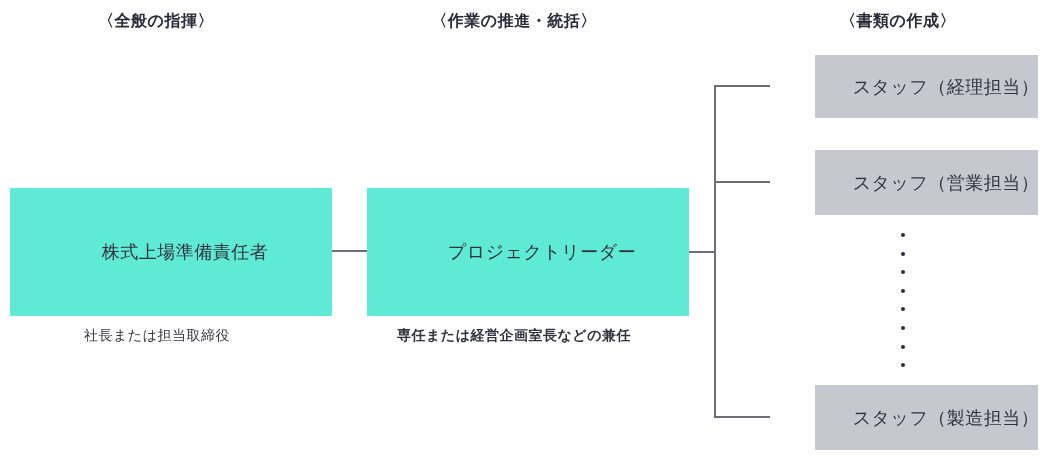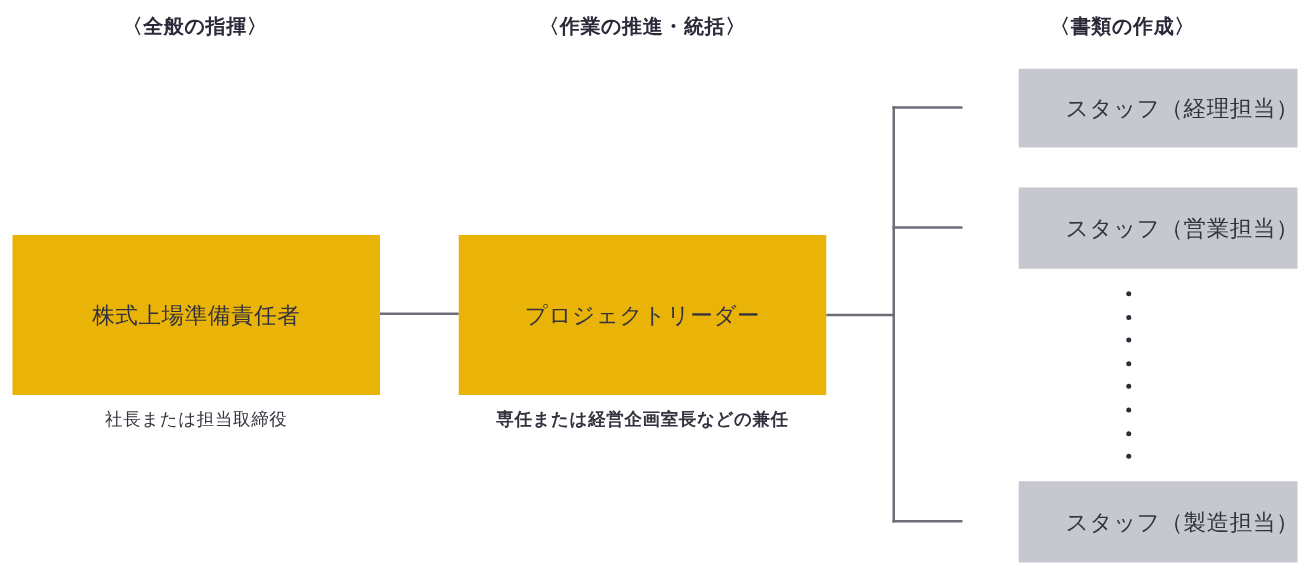--- a/index.html
+++ b/index.html
@@ -24,28 +24,29 @@
     font-size: 16px;
     font-weight: bold;
     color: #2a2a38;
     letter-spacing: 0.5px;
     white-space: nowrap;
   }
   .ybox {
     position: absolute;
     width: 294px;
     height: 128px;
-    background: #eab308;
+    background: #5eead4;
     display: flex;
     align-items: center;
     justify-content: center;
     font-size: 18px;
     color: #33333f;
     letter-spacing: 0.5px;
     white-space: nowrap;
+    padding-left: 28px;
   }
   .cap {
     position: absolute;
     top: 327px;
     width: 294px;
     text-align: center;
     font-size: 14px;
     color: #33333f;
     letter-spacing: 0.5px;
     white-space: nowrap;

